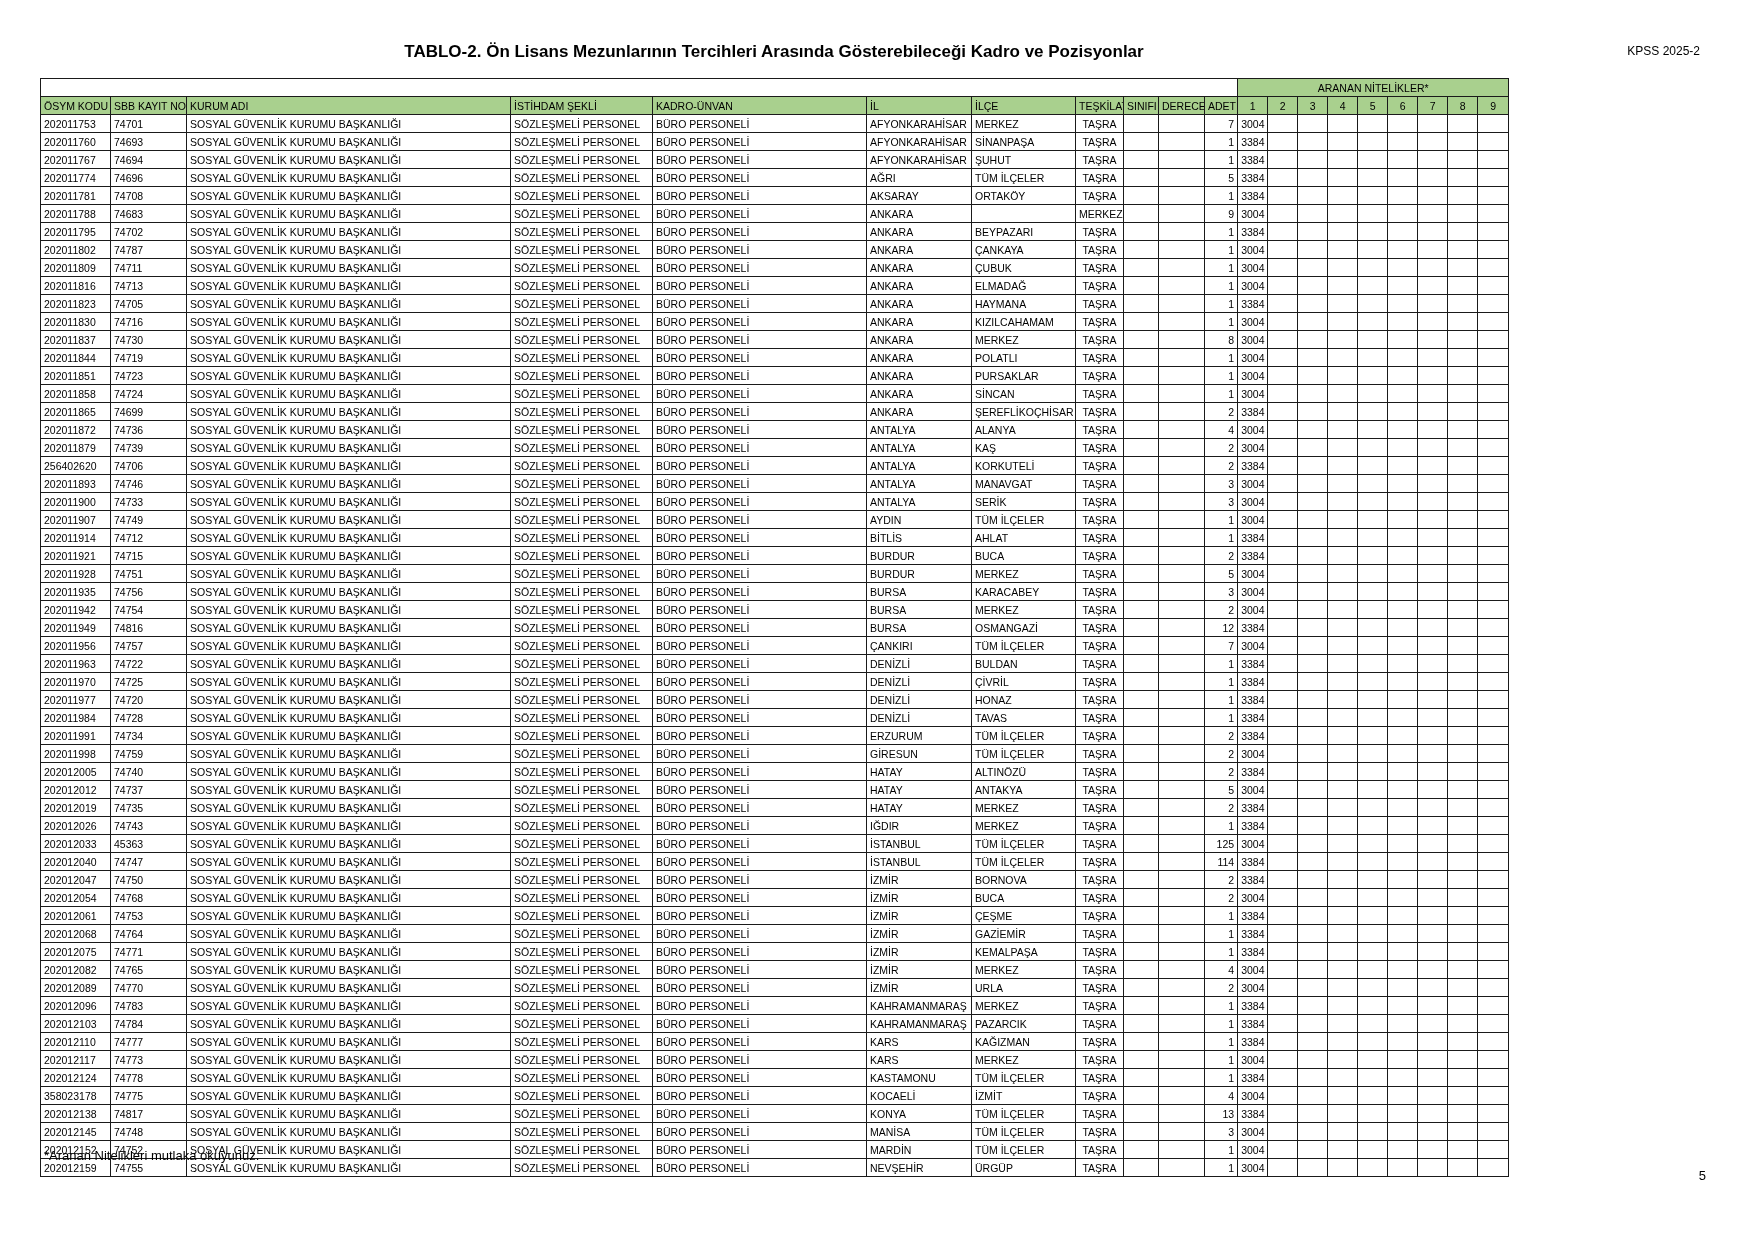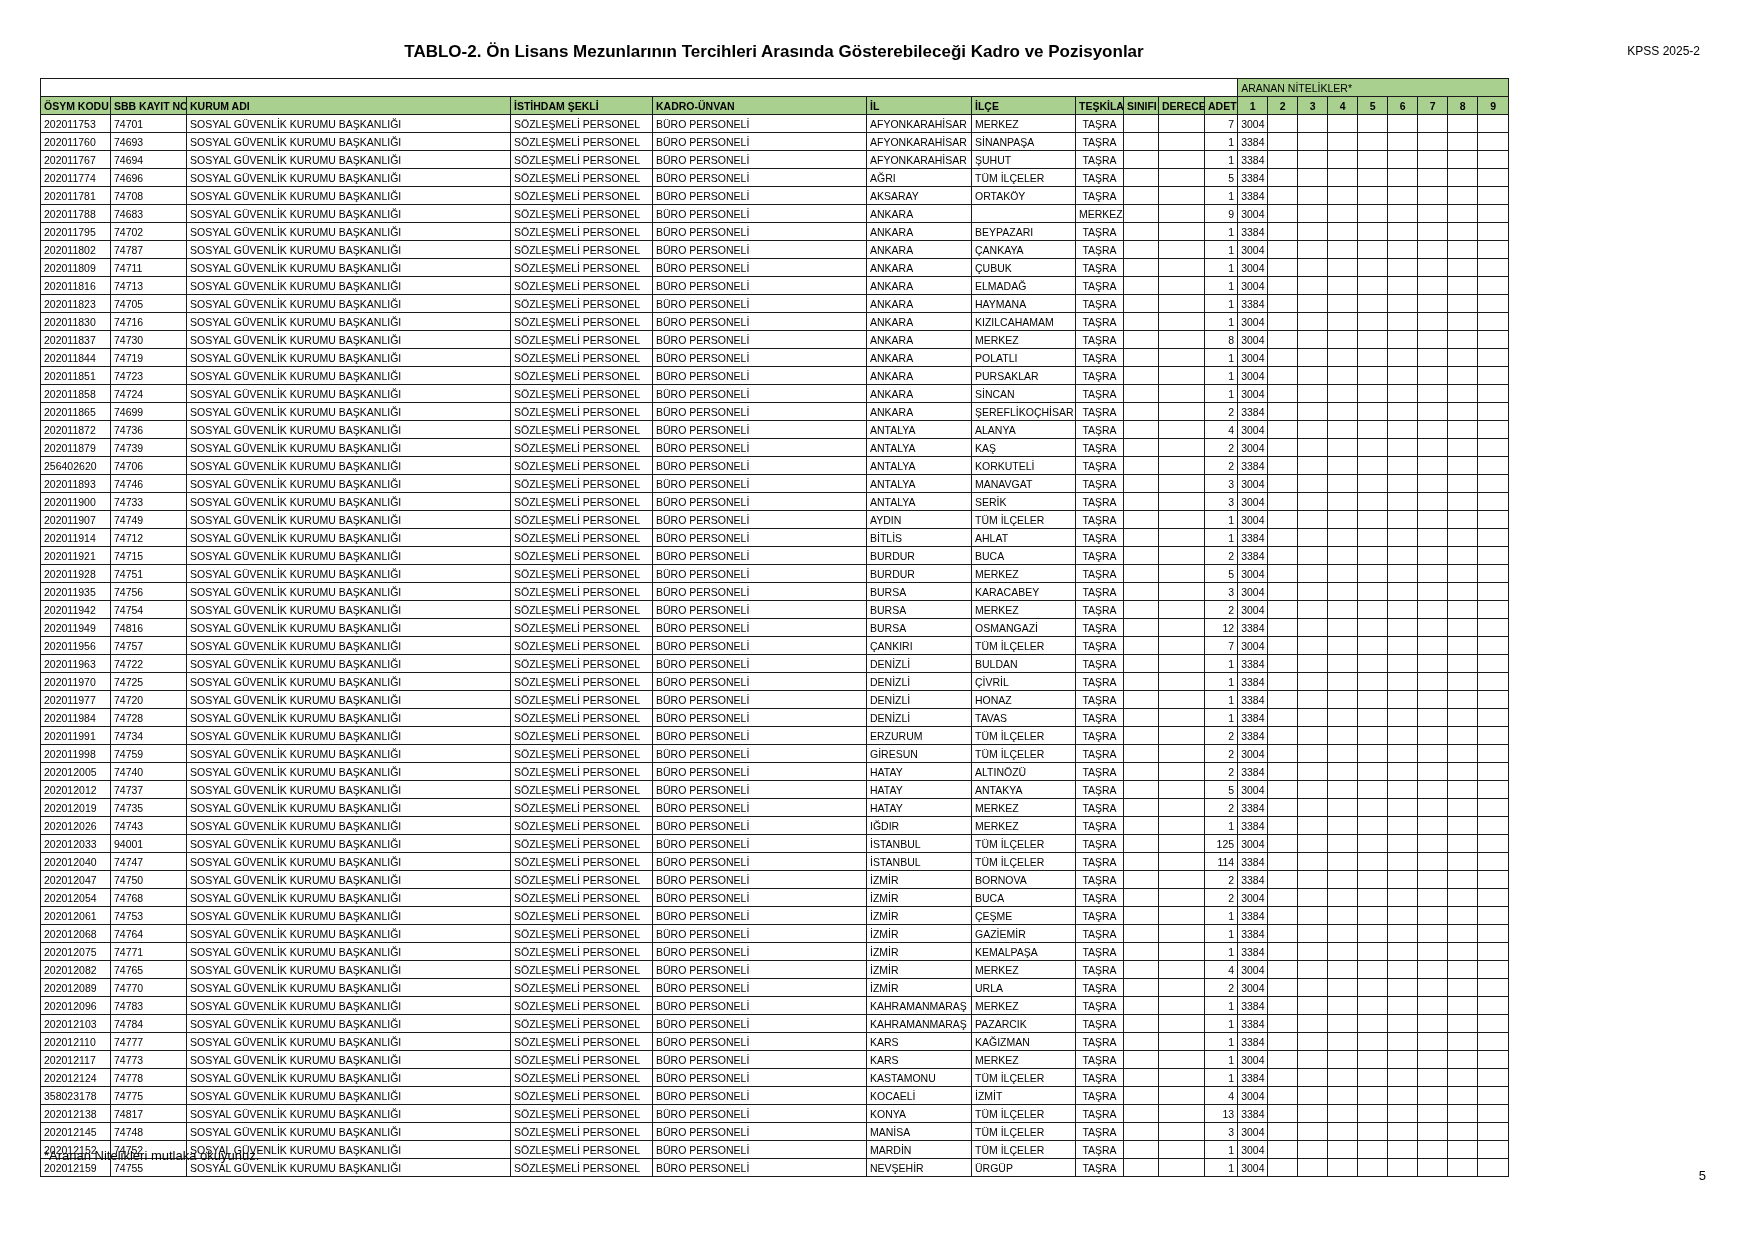--- a/index.html
+++ b/index.html
@@ -18,24 +18,24 @@
     position:absolute;left:40px;top:78px;width:1468px;
     border-collapse:collapse;table-layout:fixed;
   }
   table.kadro td, table.kadro th{
     border:1px solid #1a1a1a;font-size:10.5px;line-height:12px;
     padding:1px 3px;white-space:nowrap;overflow:hidden;height:15px;
     font-weight:normal;
   }
   th.spacer{border:none;background:transparent;}
   .band-cell{
-    background:var(--hdr-green);text-align:left;font-weight:bold;font-size:11px;
+    background:var(--hdr-green);text-align:center;font-weight:bold;font-size:11px;
   }
   tr.head-row th{
-    background:var(--hdr-green);font-weight:bold;text-align:left;
+    background:var(--hdr-green);font-weight:normal;text-align:left;
   }
   tr.head-row th.c-center{text-align:center;}
   td.c-left{text-align:left;}
   td.c-center{text-align:center;}
   td.c-right{text-align:right;padding-right:5px;}
   .footer-note{
     position:absolute;left:44px;top:1148px;font-size:13px;
   }
   .page-number{
     position:absolute;right:48px;top:1168px;font-size:13px;
@@ -974,21 +974,21 @@
         <td class="c-center"></td>
         <td class="c-center"></td>
         <td class="c-center"></td>
         <td class="c-center"></td>
         <td class="c-center"></td>
         <td class="c-center"></td>
         <td class="c-center"></td>
       </tr>
       <tr>
         <td class="c-left">202012033</td>
-        <td class="c-left">94001</td>
+        <td class="c-left">45363</td>
         <td class="c-left">SOSYAL GÜVENLİK KURUMU BAŞKANLIĞI</td>
         <td class="c-left">SÖZLEŞMELİ PERSONEL</td>
         <td class="c-left">BÜRO PERSONELİ</td>
         <td class="c-left">İSTANBUL</td>
         <td class="c-left">TÜM İLÇELER</td>
         <td class="c-center">TAŞRA</td>
         <td class="c-center"></td>
         <td class="c-center"></td>
         <td class="c-right">125</td>
         <td class="c-center">3004</td>

